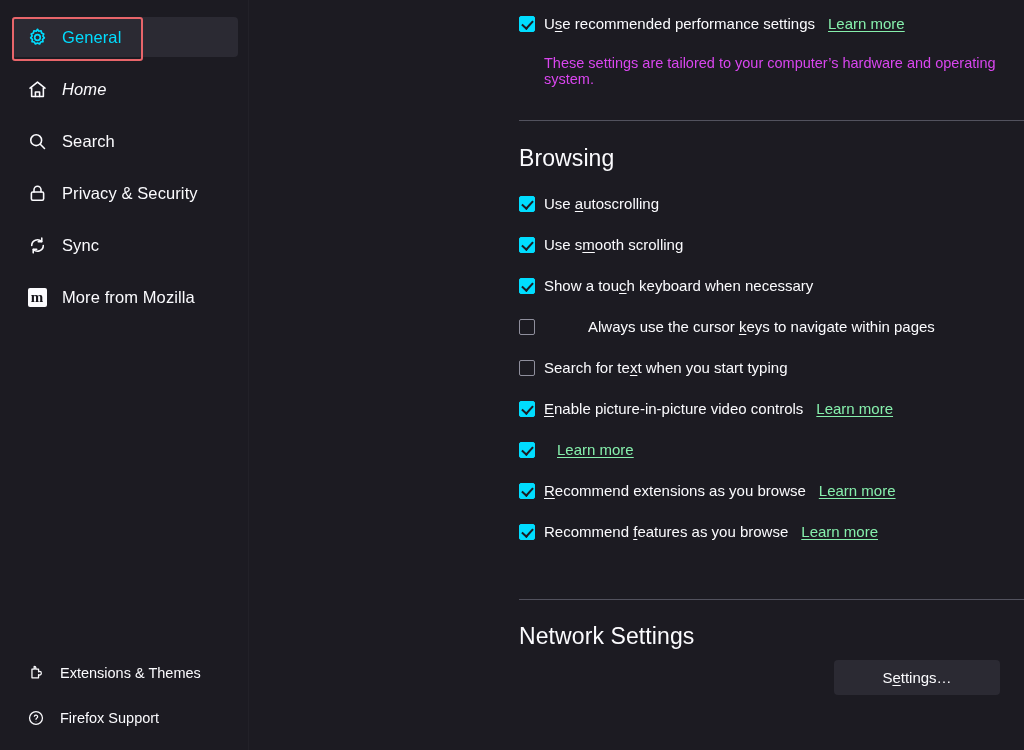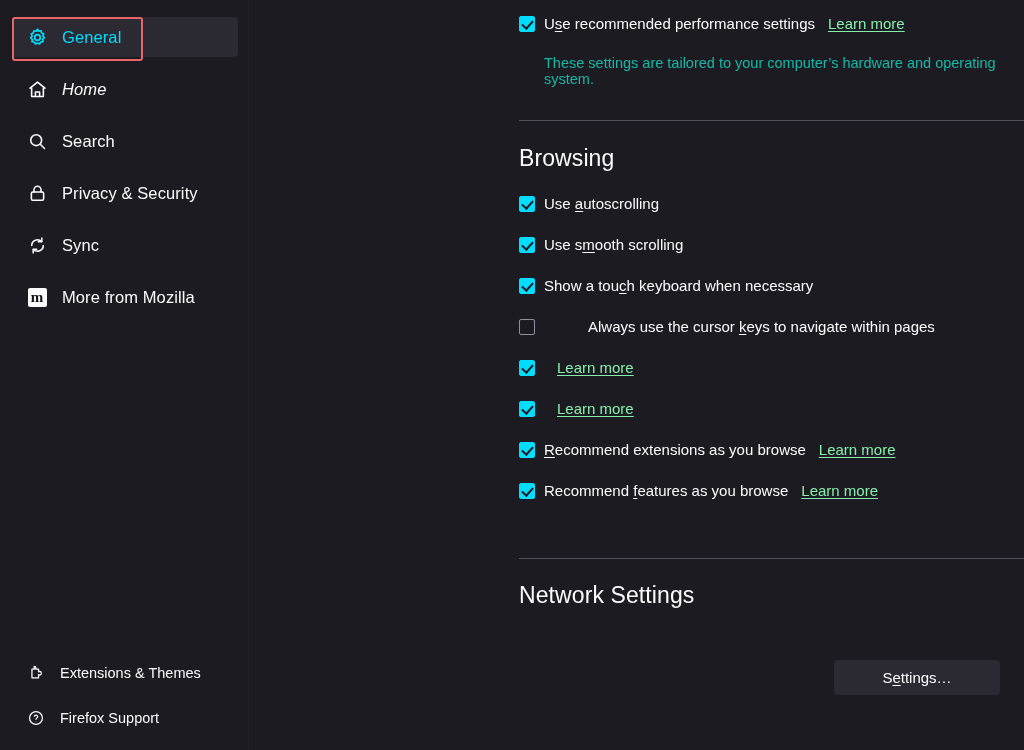--- a/index.html
+++ b/index.html
@@ -166,21 +166,21 @@
     text-decoration: underline;
     text-underline-offset: 2px;
     margin-left: 13px;
     white-space: nowrap;
     cursor: pointer;
     font-size: 15px;
   }
   .lm.inline { margin-left: 5px; }
 
   .desc {
-    color: #14b8a6;
+    color: #d946ef;
     font-size: 14.5px;
     margin-left: 25px;
   }
 
   .divider {
     height: 1px;
     background: #52525e;
     margin-left: 0;
     width: 730px;
   }
@@ -349,23 +349,28 @@
       <div class="row" style="margin-top:19px;">
         <span class="cbx on"></span>
         <span class="lbl-txt"><span>Show a tou</span><span class="ak">c</span><span>h keyboard when necessary</span></span>
       </div>
 
       <div class="row" style="margin-top:19px;gap:44px;">
         <span class="cbx off"></span>
         <span class="lbl-txt"><span>Always use the cursor </span><span class="ak">k</span><span>eys to navigate within pages</span></span>
       </div>
 
-
-      <div class="row" style="margin-top:19px;">
-        <span class="cbx on"></span>
+      <div class="row" style="margin-top:19px;">
+        <span class="cbx off"></span>
+        <span class="lbl-txt"><span>Search for te</span><span class="ak">x</span><span>t when you start typing</span></span>
+      </div>
+
+      <div class="row" style="margin-top:19px;">
+        <span class="cbx on"></span>
+        <span class="lbl-txt"><span class="ak">E</span><span>nable picture-in-picture video controls</span></span>
         <span class="lm">Learn more</span>
       </div>
 
       <div class="row" style="margin-top:19px;">
         <span class="cbx on"></span>
         <span class="lm">Learn more</span>
       </div>
 
       <div class="row" style="margin-top:19px;">
         <span class="cbx on"></span>

